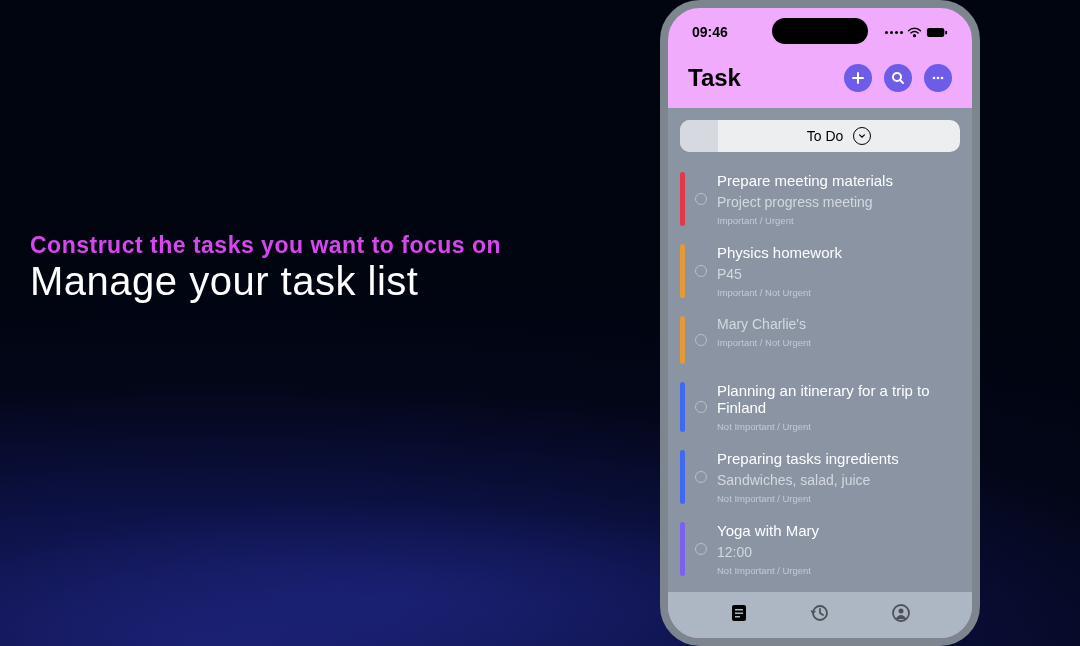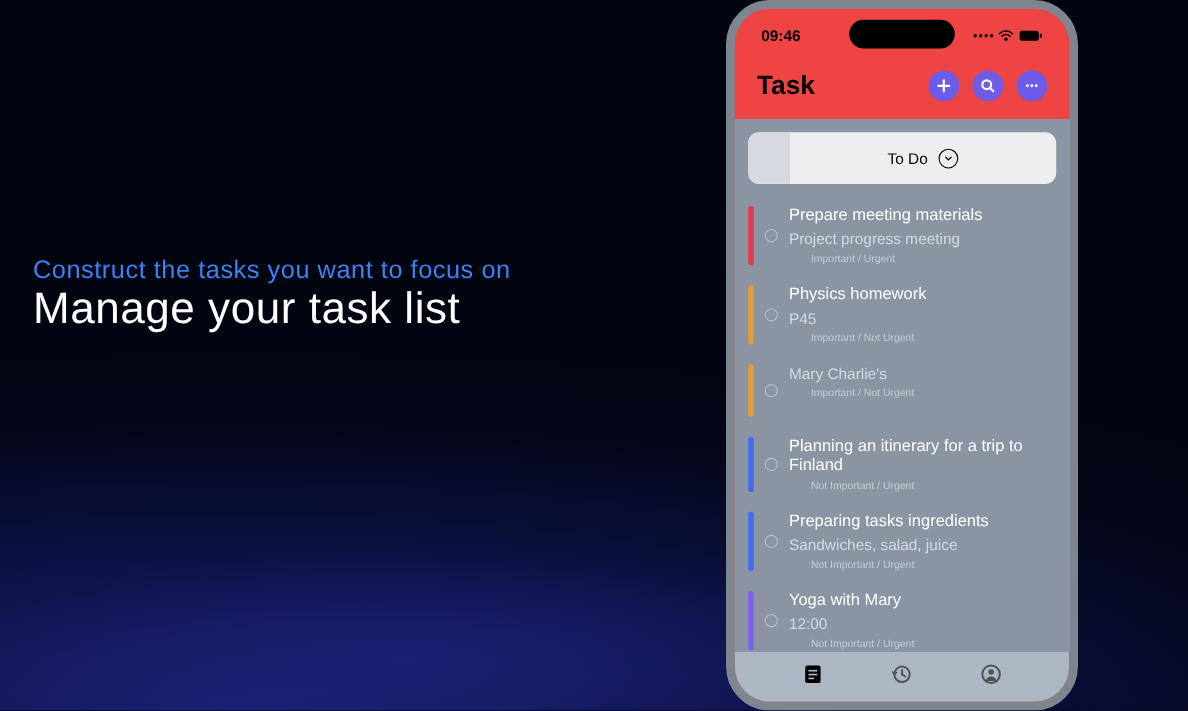--- a/index.html
+++ b/index.html
@@ -14,27 +14,27 @@
       background: radial-gradient(ellipse 140% 90% at 20% 100%, #1a1f6e 0%, #0d1248 35%, #030617 70%, transparent 100%),
                   radial-gradient(ellipse 100% 70% at 60% 95%, #141a5c 0%, #0a0e3a 40%, transparent 70%);
     }
     .bg-wave::after {
       content: ''; position: absolute; left: 0; right: 0; bottom: 0; height: 50%;
       background: radial-gradient(ellipse 80% 60% at 35% 85%, #212888 0%, transparent 50%);
       opacity: 0.5;
     }
     
     .promo-text { position: absolute; left: 30px; top: 232px; z-index: 2; }
-    .subtitle { color: #3b82f6; font-size: 23px; font-weight: 400; letter-spacing: 0.5px; }
+    .subtitle { color: #d946ef; font-size: 23px; font-weight: 700; letter-spacing: 0.5px; }
     .title { color: #fff; font-size: 40px; font-weight: 500; letter-spacing: 0.5px; }
 
     
     .phone {
       position: absolute; right: 100px; top: 0; width: 320px; height: 646px;
-      background: #ef4444; border-radius: 40px; z-index: 3; border: 8px solid #7d858f;
+      background: #f0abfc; border-radius: 40px; z-index: 3; border: 8px solid #7d858f;
       overflow: hidden; display: flex; flex-direction: column;
     }
     .phone::before {
       content: ''; position: absolute; left: 50%; top: 10px; transform: translateX(-50%);
       width: 96px; height: 26px; background: #000; border-radius: 16px; z-index: 10;
     }
     
     .status-bar {
       height: 48px; display: flex; align-items: center; justify-content: space-between;
       padding: 0 24px; font-size: 14px; font-weight: 600; color: #000;
@@ -56,21 +56,21 @@
       width: 28px; height: 28px; border-radius: 50%; background: #6c5ce7;
       display: flex; align-items: center; justify-content: center; cursor: pointer;
     }
     .icon-btn svg { width: 14px; height: 14px; }
     
     .task-body { flex: 1; background: #8a94a3; padding: 12px 10px 0; overflow-y: auto; }
     .task-body::-webkit-scrollbar { display: none; }
     
     .section-header {
       background: #edeef0; border-radius: 10px; display: flex; margin: 0 2px 12px;
-      height: 47px; overflow: hidden;
+      height: 32px; overflow: hidden;
     }
     .section-tab-left { width: 38px; background: #d6dae0; }
     .section-tab-main {
       flex: 1; display: flex; align-items: center; justify-content: center; gap: 10px;
       font-size: 14px; font-weight: 500; color: #000; cursor: pointer;
     }
     .chev-circle {
       width: 18px; height: 18px; border: 1.5px solid #000; border-radius: 50%;
       display: flex; align-items: center; justify-content: center;
     }
@@ -82,21 +82,21 @@
     .p-blue { background: #4169f0; }
     .p-purple { background: #7c60f0; }
     
     .task-check {
       width: 12px; height: 12px; border: 1.3px solid #b8bfca; border-radius: 50%;
       flex-shrink: 0; align-self: center; cursor: pointer;
     }
     .task-content { flex: 1; min-width: 0; }
     .task-title { color: #fff; font-size: 15px; font-weight: 500; margin-bottom: 5px; }
     .task-sub { color: #d4d9e0; font-size: 14px; margin-bottom: 5px; }
-    .task-tag { color: #c5cbd4; font-size: 9.5px; margin-left: 20px; }
+    .task-tag { color: #c5cbd4; font-size: 9.5px; }
     
     .section-done {
       background: #edeef0; border-radius: 10px 10px 0 0; display: flex; margin: 8px 2px 0;
       height: 36px; overflow: hidden;
     }
 
     .tab-bar {
       height: 46px; background: #adb6c3; display: flex; align-items: center;
       justify-content: space-around; padding: 0 30px;
     }

